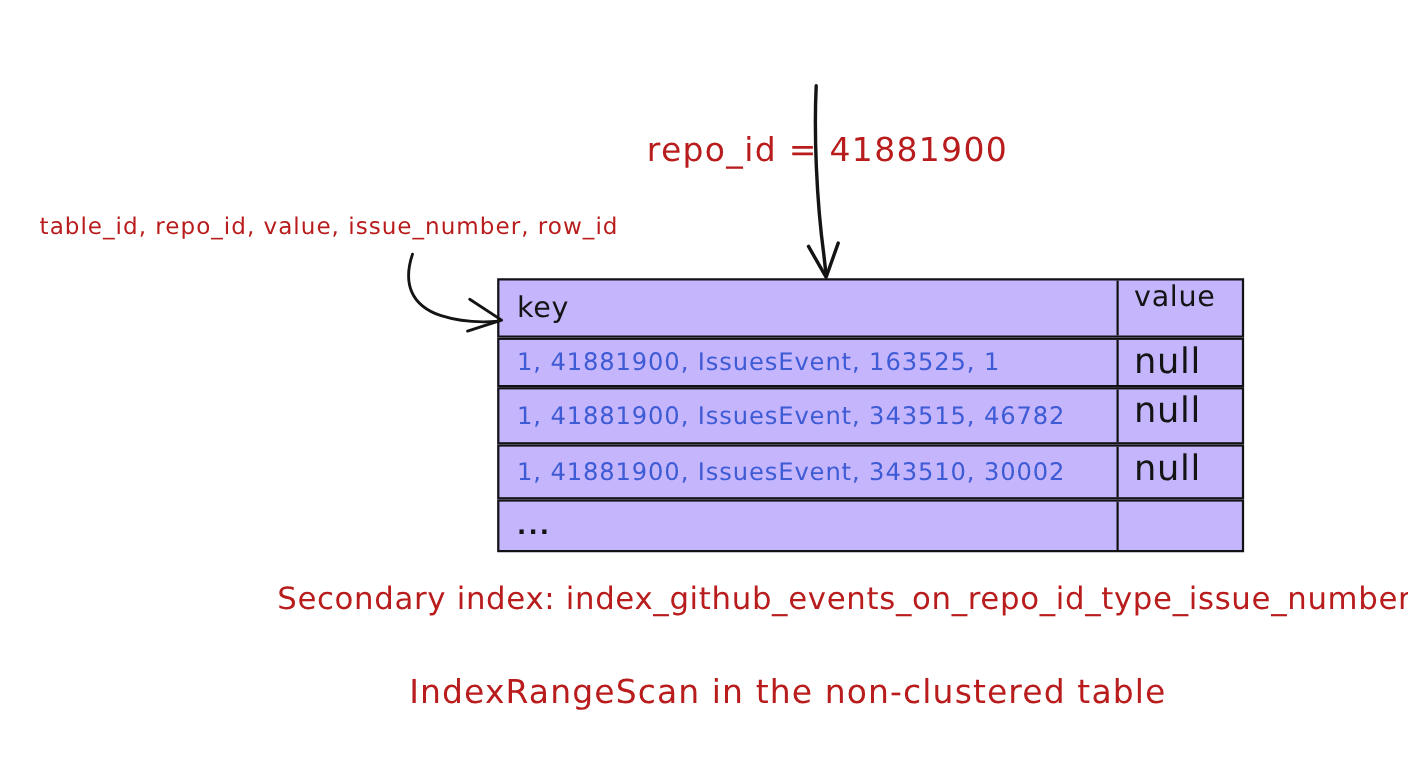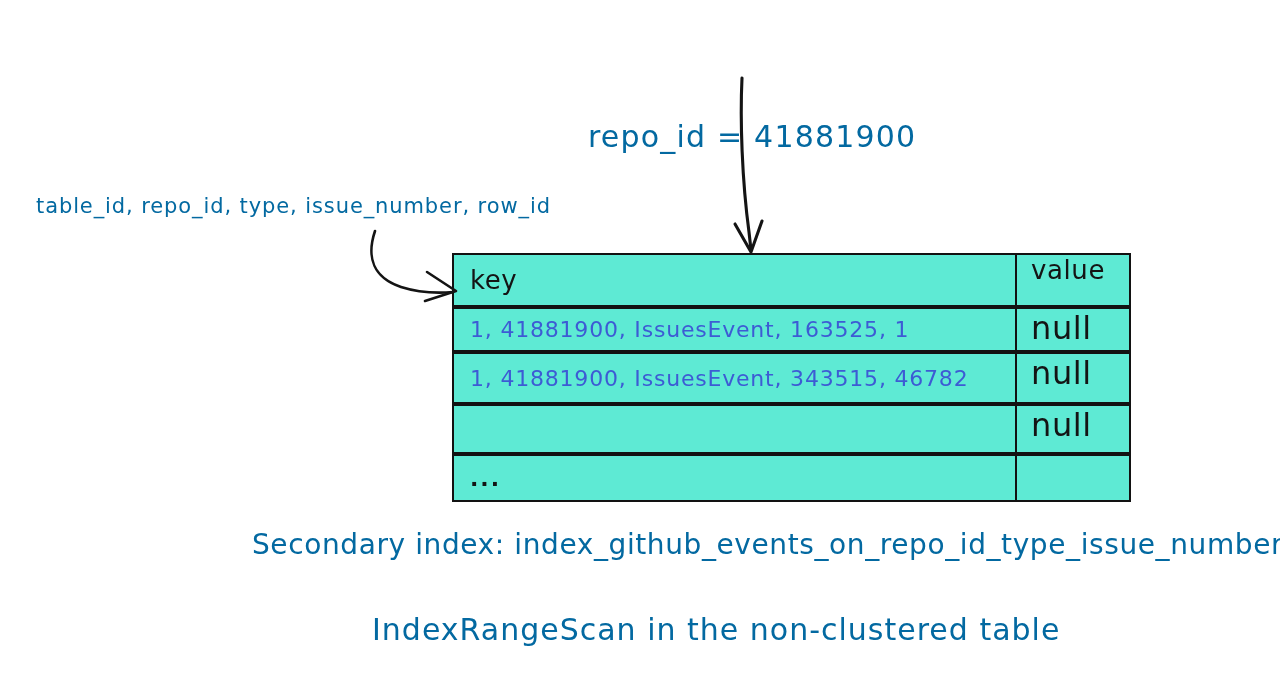--- a/index.html
+++ b/index.html
@@ -17,21 +17,21 @@
   }
   .canvas {
     position: absolute;
     inset: 0;
   }
   
   .hand {
     position: absolute;
     white-space: nowrap;
     font-family: "DejaVu Sans", sans-serif;
-    color: #0369a1;
+    color: #b91c1c;
     letter-spacing: 0.5px;
   }
   #columns-label {
     left: 36px;
     top: 194px;
     font-size: 21px;
     letter-spacing: 0.9px;
   }
   #predicate-label {
     left: 588px;
@@ -59,21 +59,21 @@
     top: 253px;
     width: 679px;
     height: 249px;
   }
   .row {
     position: absolute;
     left: 0;
     width: 679px;
     box-sizing: border-box;
     border: 2.2px solid #121212;
-    background: #5eead4;
+    background: #c4b5fd;
   }
   .row.header { top: 0px;   height: 54px; }
   .row.r1     { top: 54px;  height: 45px; padding-left: 44px; }
   .row.r2     { top: 99px;  height: 52px; }
   .row.r3     { top: 151px; height: 50px; }
   .row.r4     { top: 201px; height: 48px; }
 
   .cell-key {
     position: absolute;
     left: 0;
@@ -124,21 +124,21 @@
     position: absolute;
     inset: 0;
     pointer-events: none;
   }
 </style>
 </head>
 <body>
 
 <div class="canvas">
 
-  <div class="hand" id="columns-label">table_id, repo_id, type, issue_number, row_id</div>
+  <div class="hand" id="columns-label">table_id, repo_id, value, issue_number, row_id</div>
 
   <div class="hand" id="predicate-label">repo_id = 41881900</div>
 
   <div id="kv-table">
 
     <div class="row header">
       <div class="cell-key">
         <span class="hdr-text">key</span>
       </div>
       <div class="cell-value">
@@ -158,20 +158,23 @@
     <div class="row r2">
       <div class="cell-key">
         <span class="key-text">1, 41881900, IssuesEvent, 343515, 46782</span>
       </div>
       <div class="cell-value">
         <span class="val-text">null</span>
       </div>
     </div>
 
     <div class="row r3">
+      <div class="cell-key">
+        <span class="key-text">1, 41881900, IssuesEvent, 343510, 30002</span>
+      </div>
       <div class="cell-value">
         <span class="val-text">null</span>
       </div>
     </div>
 
     <div class="row r4">
       <div class="cell-key">
         <span class="ellipsis-text">...</span>
       </div>
       <div class="cell-value">

